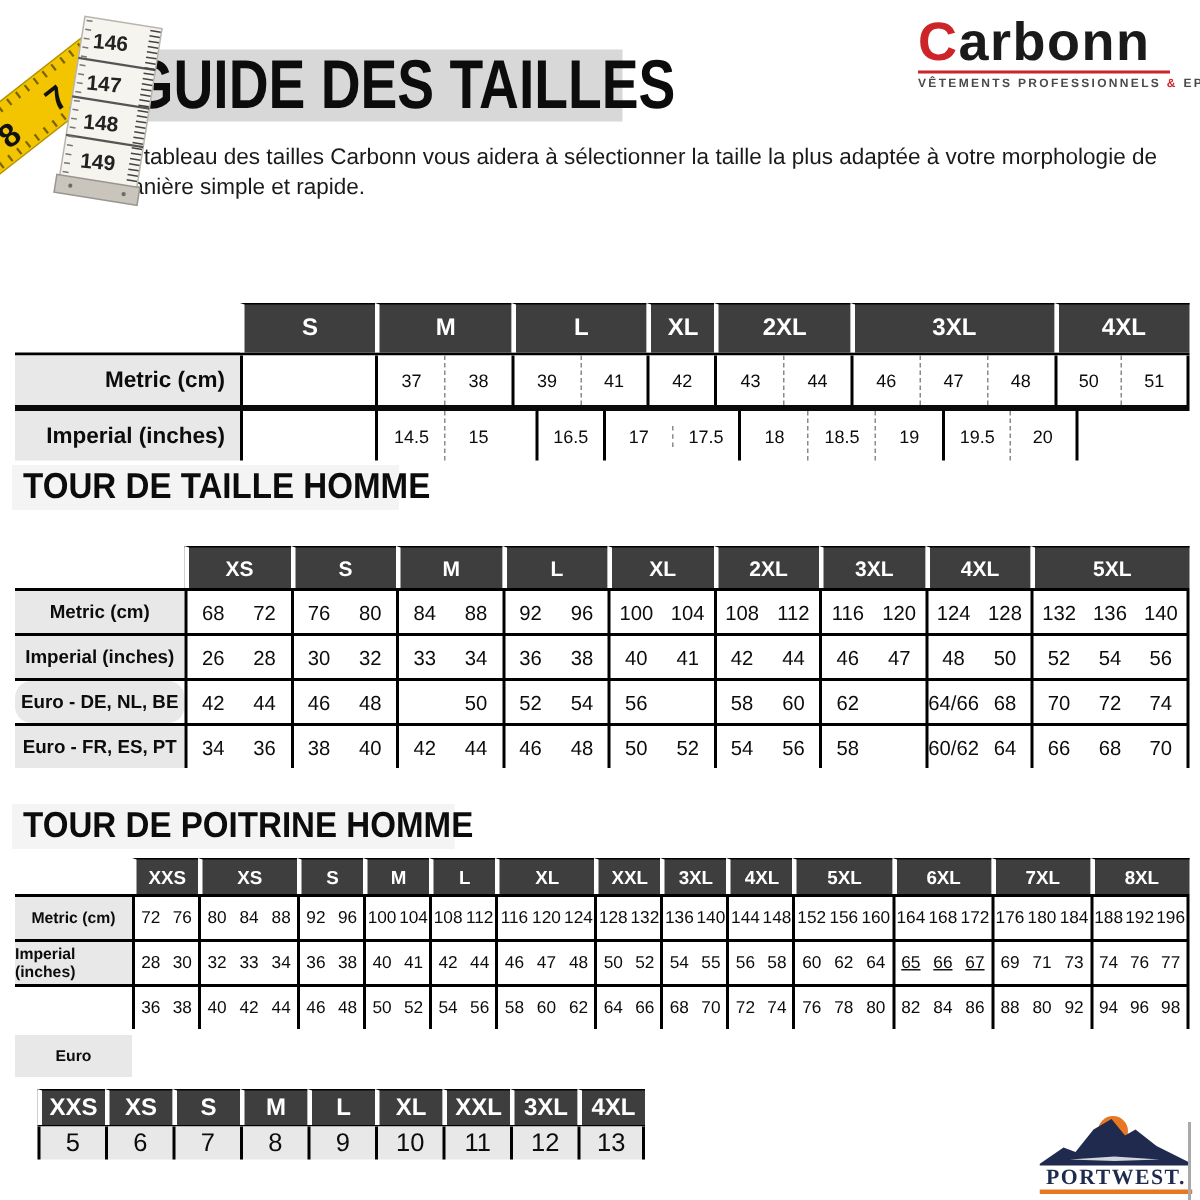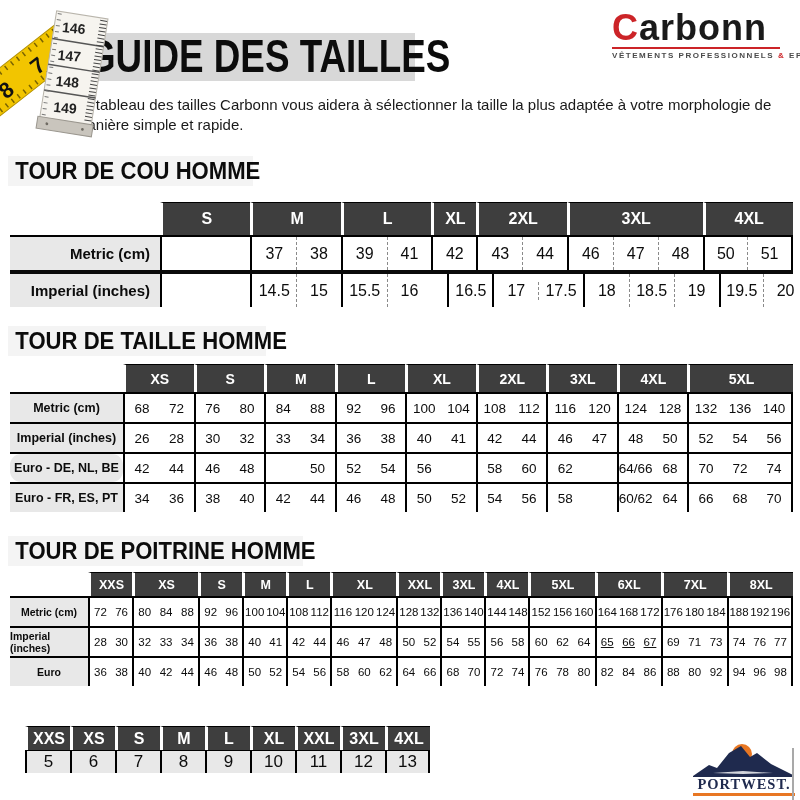--- a/index.html
+++ b/index.html
@@ -34,21 +34,21 @@
         display:flex;align-items:center;justify-content:center;border-left:3px solid #ffffff;border-top:1px solid #000;}
   .trow{display:flex;border-top:2px solid #000;}
   .trow.thick{border-top:4px solid #0a0a0a;}
   .tlabel{flex:none;box-sizing:border-box;background:#e8e8e8;font-weight:bold;color:#0c0c0c;
         display:flex;align-items:center;justify-content:center;}
   .tgroup{flex:none;box-sizing:border-box;display:flex;background:#ffffff;border-left:2px solid #000;}
   .trow .tgroup:last-child{border-right:2px solid #000;}
   .tsub{flex:1 1 0;display:flex;align-items:center;justify-content:center;color:#0c0c0c;}
 
   .t-cou .hcell{font-size:16px;}
-  .t-cou .tsub{font-size:16px;}
+  .t-cou .tsub{font-size:12px;}
   .t-cou .tlabel{font-size:15px;justify-content:flex-end;padding-right:10px;}
   .t-cou .tsub + .tsub{border-left:1px dashed #8a8a8a;}
 
   .t-taille .hcell{font-size:14px;}
   .t-taille .tsub{font-size:13.5px;}
   .t-taille .tlabel{font-size:12.5px;}
 
   .t-poitrine .hcell{font-size:12.5px;}
   .t-poitrine .tsub{font-size:11.5px;}
   .t-poitrine .tlabel{font-size:10.5px;}
@@ -97,24 +97,21 @@
   </svg>
 
   <div class="brand">
     <div class="brand-word"><span class="red">C</span><span>arbonn</span></div>
     <div class="brand-rule"></div>
     <div class="brand-tag"><span>VÊTEMENTS PROFESSIONNELS </span><span class="red">&amp;</span><span> EPI</span></div>
   </div>
 
   <div class="intro">Le tableau des tailles Carbonn vous aidera à sélectionner la taille la plus adaptée à votre morphologie de manière simple et rapide.</div>
 
-  <div class="sec-title" style="top:156px;width:245px;">
-      <span>TOUR DE COU HOMME</span>
-    </div>
-  <div class="sec-title" style="top:326px;width:258px;">
+  <div class="sec-title" style="top:310px;width:258px;">
       <span>TOUR DE TAILLE HOMME</span>
     </div>
   <div class="sec-title" style="top:536px;width:295px;">
       <span>TOUR DE POITRINE HOMME</span>
     </div>
 
   <div id="tables">
       <div class="stable t-cou" style="left: 10px; top: 202px; width: 783px;">
         <div class="hrow">
           <div class="hspacer" style="width: 150px;"></div>
@@ -157,24 +154,20 @@
           </div>
         </div>
         <div class="trow thick">
           <div class="tlabel" style="width: 150px; height: 33px;">Imperial (inches)</div>
           <div class="tgroup" style="width: 90.43px; height: 33px;">
             <div class="tsub"></div>
           </div>
           <div class="tgroup" style="width: 90.43px; height: 33px;">
             <div class="tsub">14.5</div>
             <div class="tsub">15</div>
-          </div>
-          <div class="tgroup" style="width: 90.43px; height: 33px;">
-            <div class="tsub">15.5</div>
-            <div class="tsub">16</div>
           </div>
           <div class="tgroup" style="width: 45.21px; height: 33px; margin-left: 16px;">
             <div class="tsub">16.5</div>
           </div>
           <div class="tgroup" style="width: 90.43px; height: 33px; align-items: center;">
             <div class="tsub">17</div>
             <div class="tsub">17.5</div>
           </div>
           <div class="tgroup" style="width: 135.64px; height: 33px;">
             <div class="tsub">18</div>
@@ -494,21 +487,21 @@
             <div class="tsub">71</div>
             <div class="tsub">73</div>
           </div>
           <div class="tgroup" style="width: 66.09px; height: 28px;">
             <div class="tsub">74</div>
             <div class="tsub">76</div>
             <div class="tsub">77</div>
           </div>
         </div>
         <div class="trow">
-          <div class="tlabel" style="width: 78px; height: 28px;">Euro</div>
+          <div class="tlabel" style="width: 78px; height: 28px; margin-top: 32px;">Euro</div>
           <div class="tgroup" style="width: 44.06px; height: 28px;">
             <div class="tsub">36</div>
             <div class="tsub">38</div>
           </div>
           <div class="tgroup" style="width: 66.09px; height: 28px;">
             <div class="tsub">40</div>
             <div class="tsub">42</div>
             <div class="tsub">44</div>
           </div>
           <div class="tgroup" style="width: 44.06px; height: 28px;">

